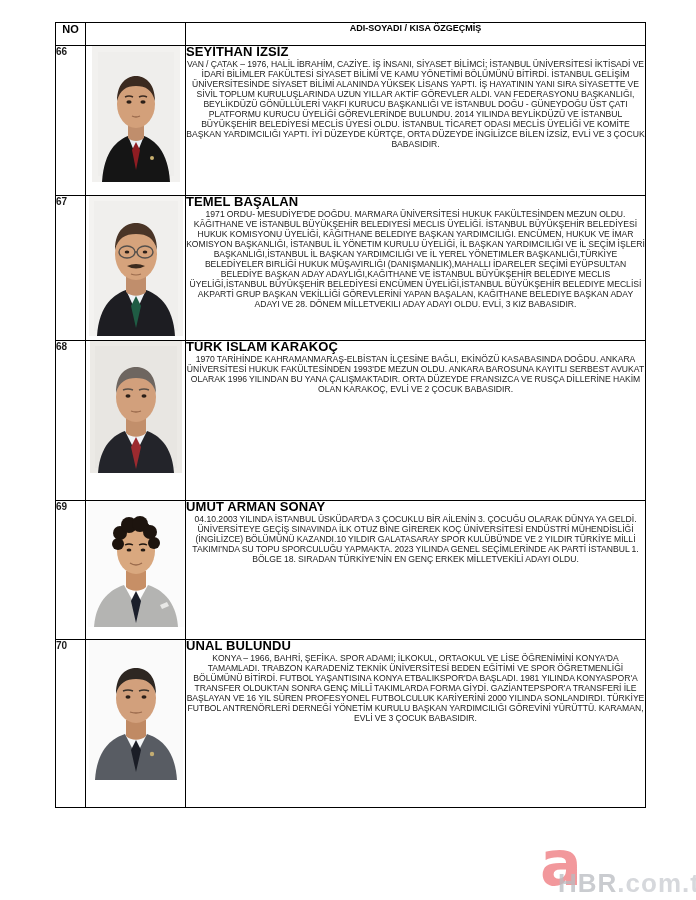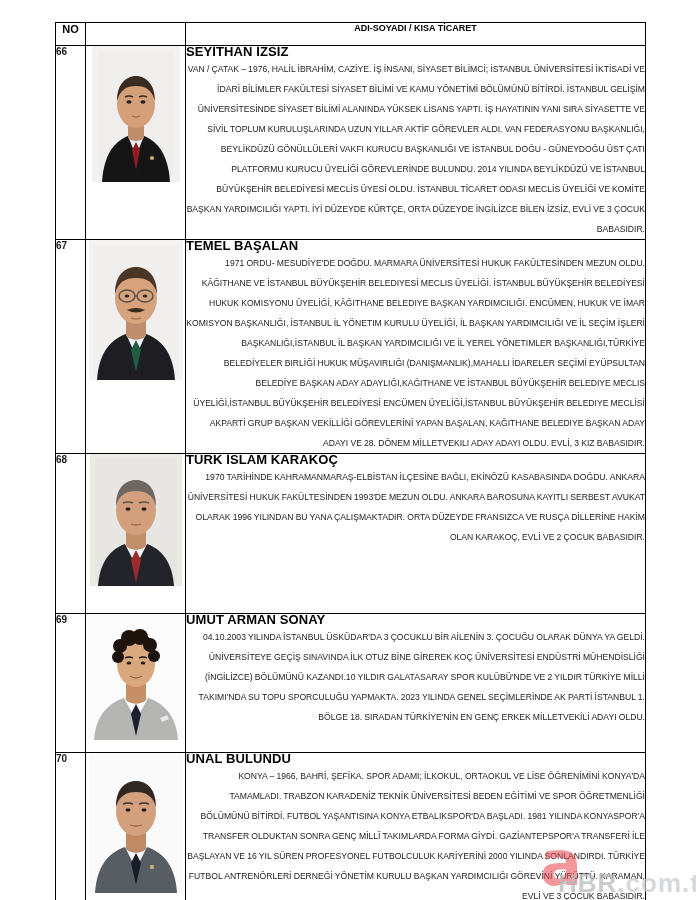--- a/index.html
+++ b/index.html
@@ -130,23 +130,23 @@
     font-size: 13px;
     font-weight: bold;
     color: #000;
     letter-spacing: 0.1px;
     margin: 0 0 1px 0;
     line-height: 12px;
   }
   .person-bio {
     font-size: 8.6px;
     color: #1c1c1c;
-    line-height: 20px;
+    line-height: 10px;
     margin: 0;
-    text-align: right;
+    text-align: center;
     word-spacing: -0.2px;
   }
 
   
   .portrait {
     display: inline-block;
     position: relative;
     overflow: hidden;
     background: #f3f3f1;
   }
@@ -166,21 +166,21 @@
     <table class="doc">
       <colgroup>
         <col class="col-no">
         <col class="col-pic">
         <col class="col-bio">
       </colgroup>
       <thead>
         <tr>
           <th class="subhead-no">NO</th>
           <th class="subhead-cell"></th>
-          <th class="subhead-cell">ADI-SOYADI / KISA TİCARET</th>
+          <th class="subhead-cell">ADI-SOYADI / KISA ÖZGEÇMİŞ</th>
         </tr>
       </thead>
       <tbody>
 
         <tr style="height:150px">
           <td class="no-cell">66</td>
           <td class="pic-cell">
             <span class="portrait">
               <svg width="88" height="136" viewBox="0 0 88 136" role="img">
                 <rect width="88" height="136" fill="#f2f1ef"></rect>

